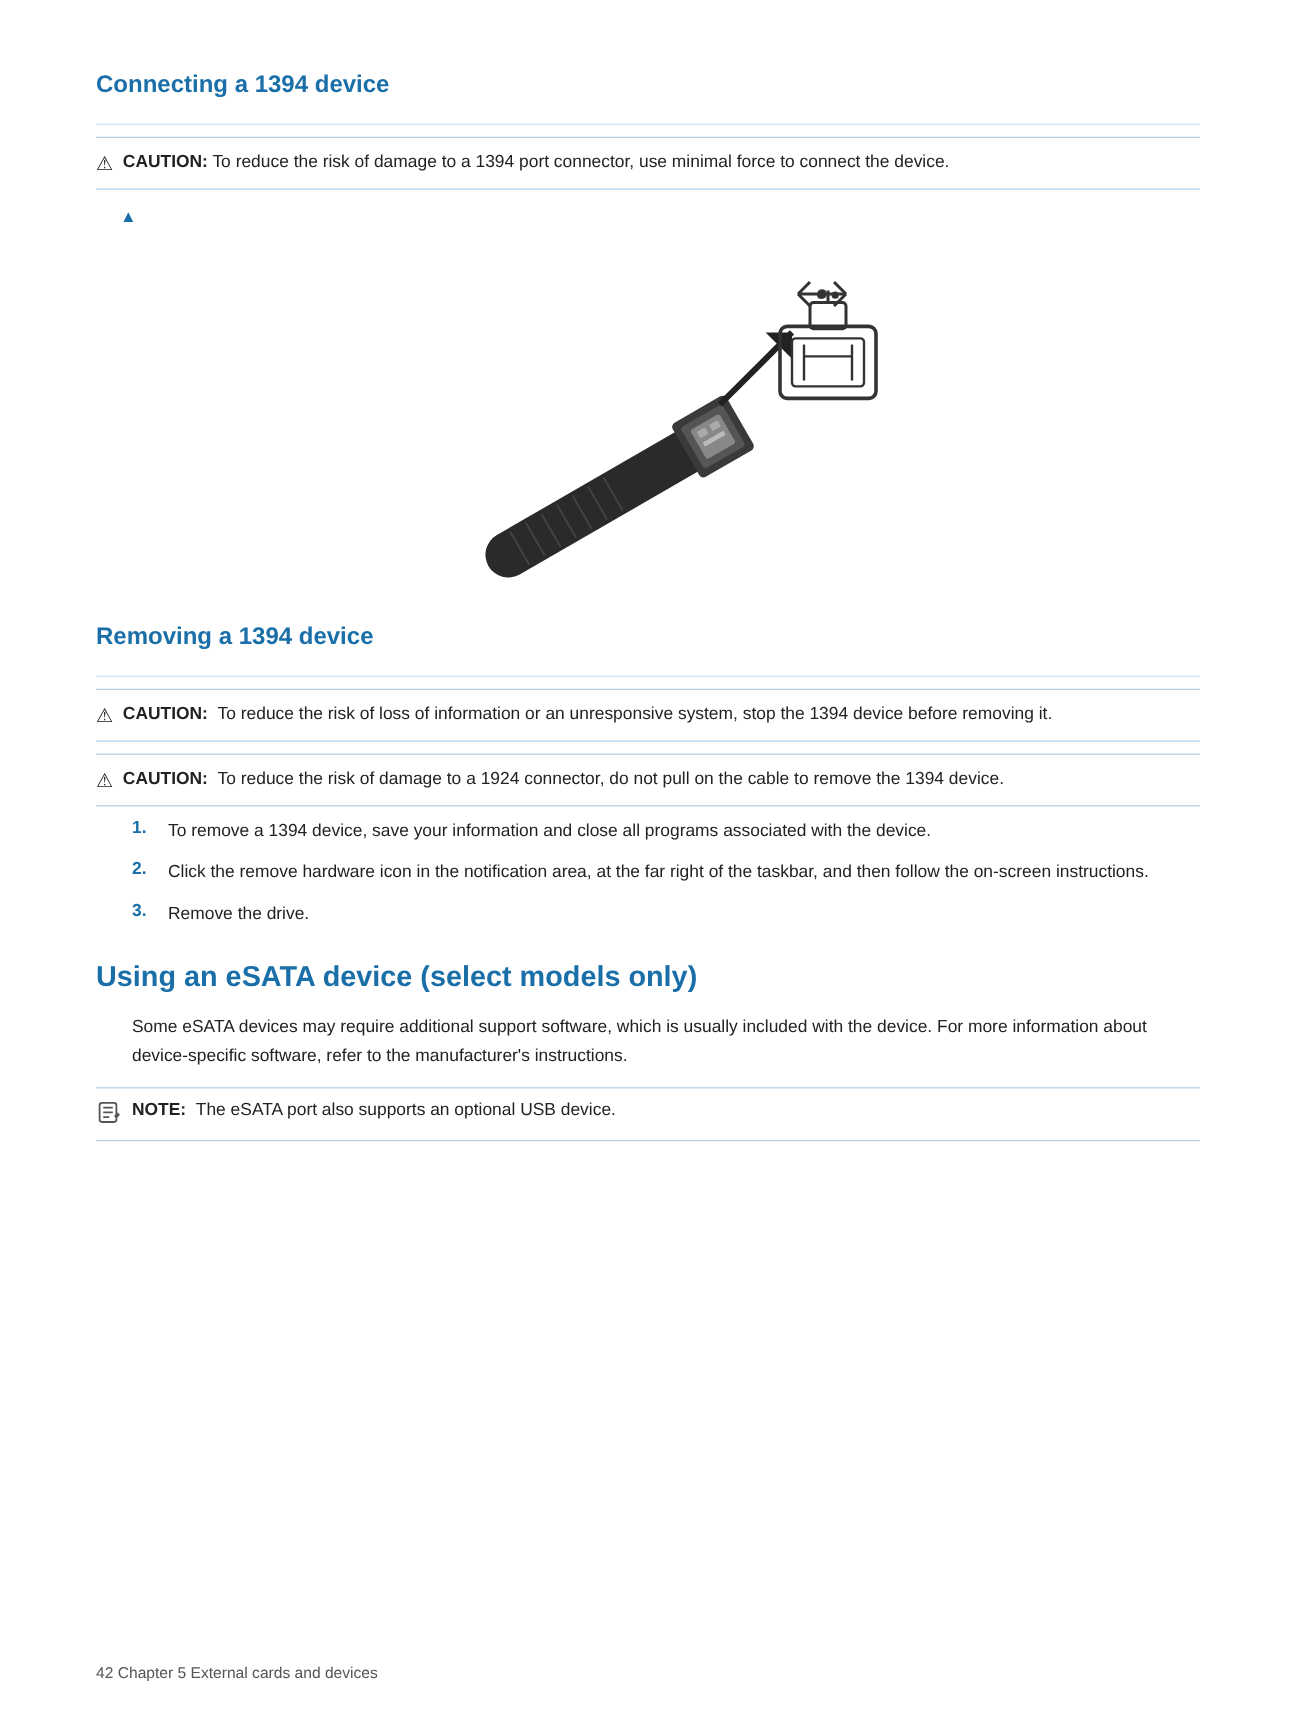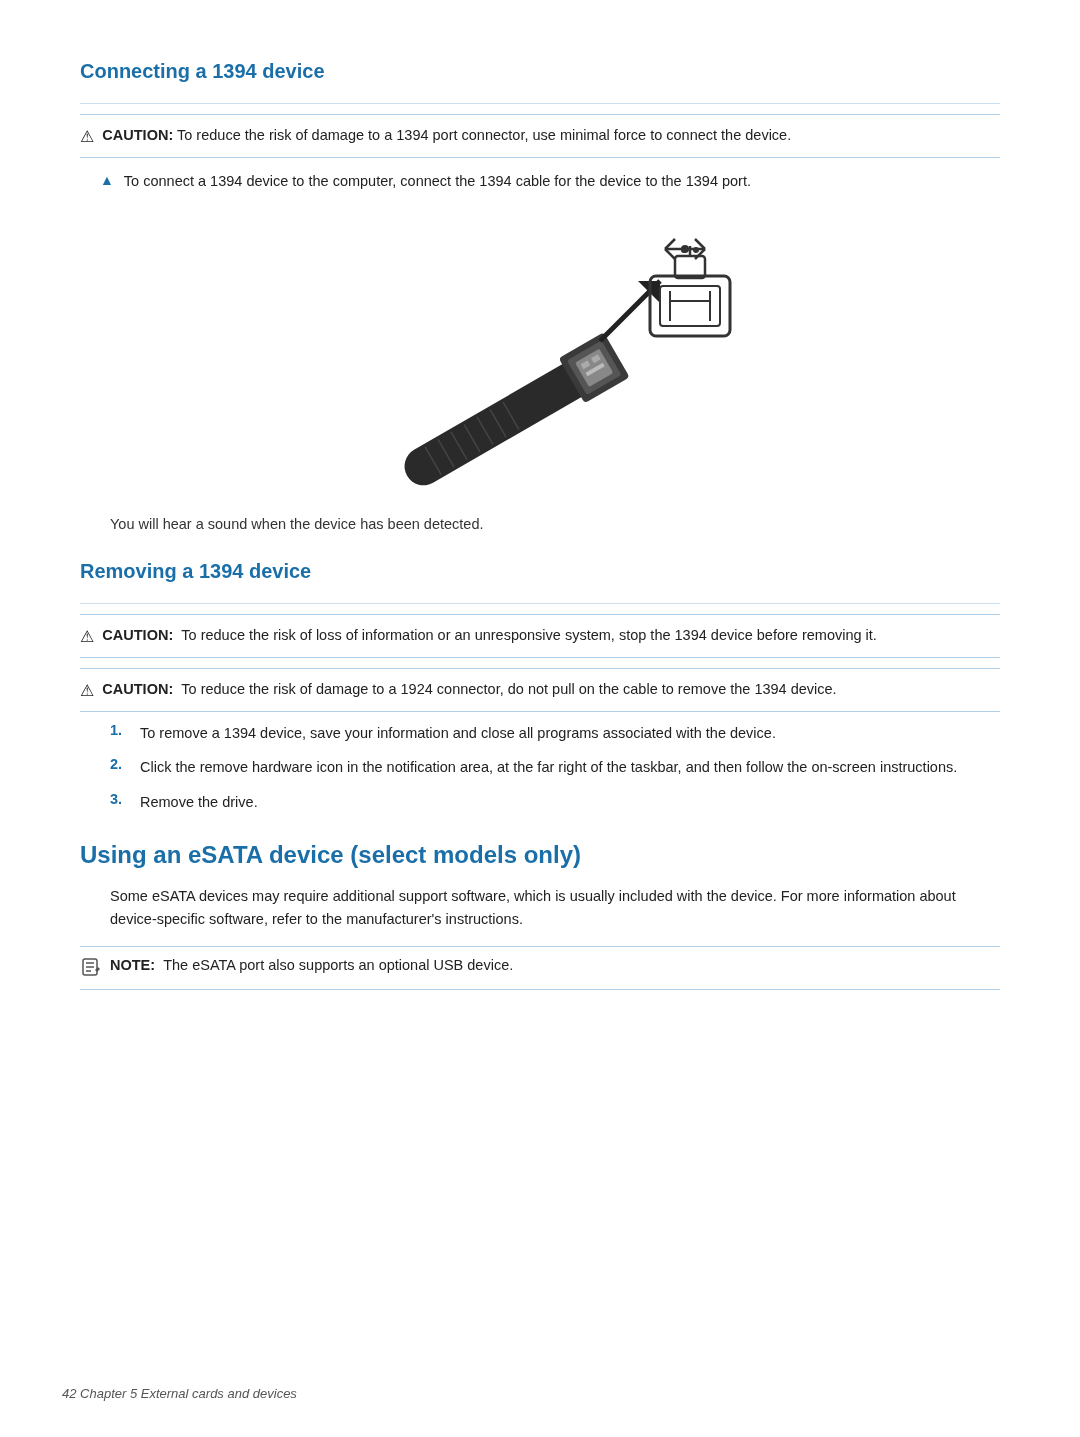--- a/index.html
+++ b/index.html
@@ -133,24 +133,23 @@
       color: #333;
       text-align: left;
       margin-left: 30px;
       margin-bottom: 24px;
     }
 
     
     .footer {
       position: fixed;
       bottom: 36px;
-      left: 62px;
+      left: 80px;
       font-size: 13px;
       color: #555;
-      font-style: italic;
     }
 
     .paragraph {
       font-size: 14.5px;
       line-height: 1.6;
       margin-bottom: 14px;
       margin-left: 30px;
     }
 
     .section-block {
@@ -166,21 +165,20 @@
   <div class="caution-box">
     <span class="caution-icon">⚠</span>
     <div class="caution-text">
       <span class="caution-label">CAUTION:</span>
       <span>To reduce the risk of damage to a 1394 port connector, use minimal force to connect the device.</span>
     </div>
   </div>
 
   <div class="bullet-item">
     <span class="bullet-triangle">▲</span>
-    <span class="bullet-text">To connect a 1394 device to the computer, connect the 1394 cable for the device to the 1394 port.</span>
   </div>
 
   <div class="image-area">
     <svg width="520" height="260" viewBox="0 0 520 260" xmlns="http://www.w3.org/2000/svg">
 
       <g transform="rotate(-30, 260, 180)">
 
         <rect x="110" y="155" width="220" height="38" rx="19" fill="#2a2a2a"></rect>
 
         <line x1="140" y1="158" x2="140" y2="190" stroke="#444" stroke-width="1.5"></line>
@@ -225,21 +223,20 @@
         <circle cx="30" cy="18" r="4" fill="#333"></circle>
         <line x1="10" y1="18" x2="50" y2="18" stroke="#333" stroke-width="2.5"></line>
         <line x1="10" y1="18" x2="20" y2="8" stroke="#333" stroke-width="2.5"></line>
         <line x1="10" y1="18" x2="20" y2="28" stroke="#333" stroke-width="2.5"></line>
         <line x1="50" y1="18" x2="40" y2="8" stroke="#333" stroke-width="2.5"></line>
         <line x1="50" y1="18" x2="40" y2="28" stroke="#333" stroke-width="2.5"></line>
       </g>
     </svg>
   </div>
 
-  <p class="sound-detected">You will hear a sound when the device has been detected.</p>
 </div>
 
 <div class="section-block">
   <h2 class="section-heading">Removing a 1394 device</h2>
 
   <div class="caution-box">
     <span class="caution-icon">⚠</span>
     <div class="caution-text">
       <span class="caution-label">CAUTION:</span>
       &nbsp;<span>To reduce the risk of loss of information or an unresponsive system, stop the 1394 device before removing it.</span>

